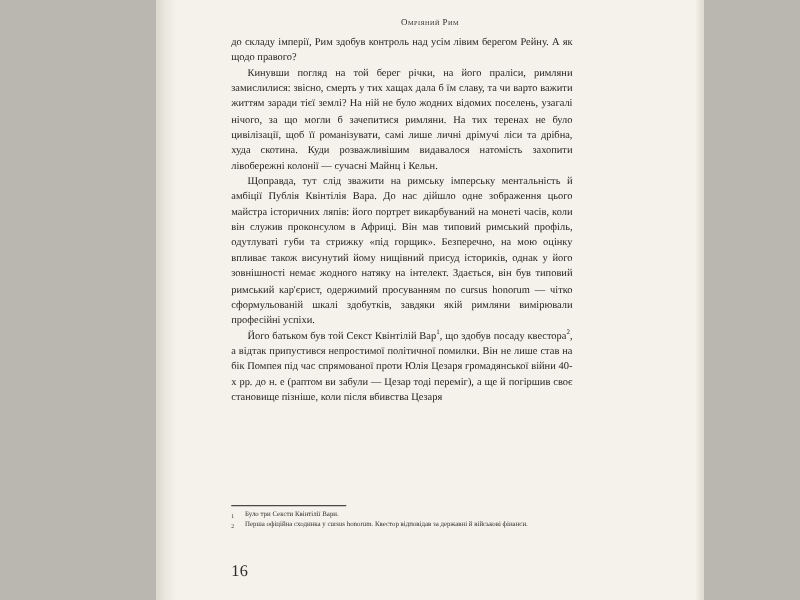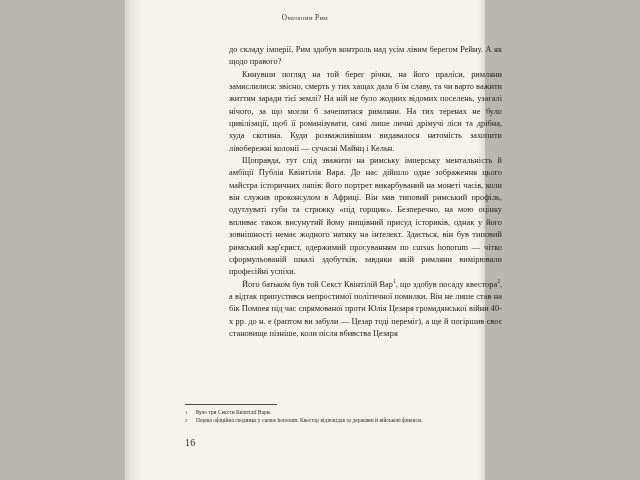--- a/index.html
+++ b/index.html
@@ -20,24 +20,25 @@
     width: 640px;
     height: 480px;
     background: #b9b7af;
   }
 
   
   .page {
     position: absolute;
     left: 125px;
     top: 0px;
-    width: 360px;
+    width: 390px;
     height: 480px;
     background: #f4f2ea;
     box-shadow: 0 0 0 0 transparent;
+    padding-left: 48px;
   }
 
   
   .gutter {
     position: absolute;
     left: 0;
     top: 0;
     width: 16px;
     height: 100%;
     background: linear-gradient(to right, #d9d6cc 0%, #eae7de 45%, #f4f2ea 100%);
@@ -63,24 +64,23 @@
     font-size: 7.2px;
     letter-spacing: 0.35px;
     color: #2b2b28;
     font-variant: small-caps;
   }
 
   
   .textblock {
     position: absolute;
     left: 60px;
-    top: 44px;
+    top: 28px;
     width: 273px;
     color: #24241f;
-    margin-left: 44px;
   }
 
   .textblock p {
     margin: 0;
     font-size: 8.35px;
     line-height: 12.35px;
     text-align: justify;
     text-justify: inter-word;
     hyphens: manual;
     color: #232320;
@@ -128,22 +128,22 @@
   }
   .fn-text {
     flex: 1 1 auto;
     text-align: justify;
   }
 
   
   .folio {
     position: absolute;
     left: 60px;
-    top: 437px;
-    font-size: 10px;
+    top: 449px;
+    font-size: 13px;
     color: #2b2b26;
     letter-spacing: 0.2px;
   }
 </style>
 </head>
 <body>
 
 <div class="viewport">
 
   <div class="page">

